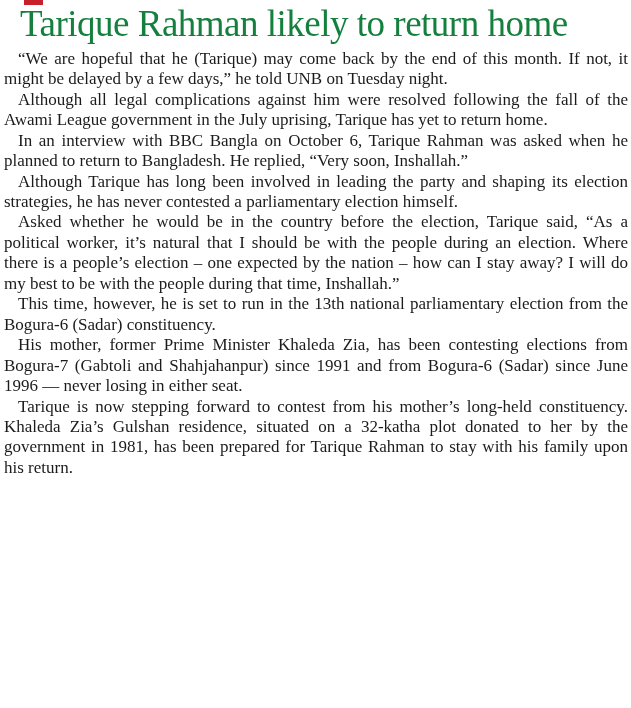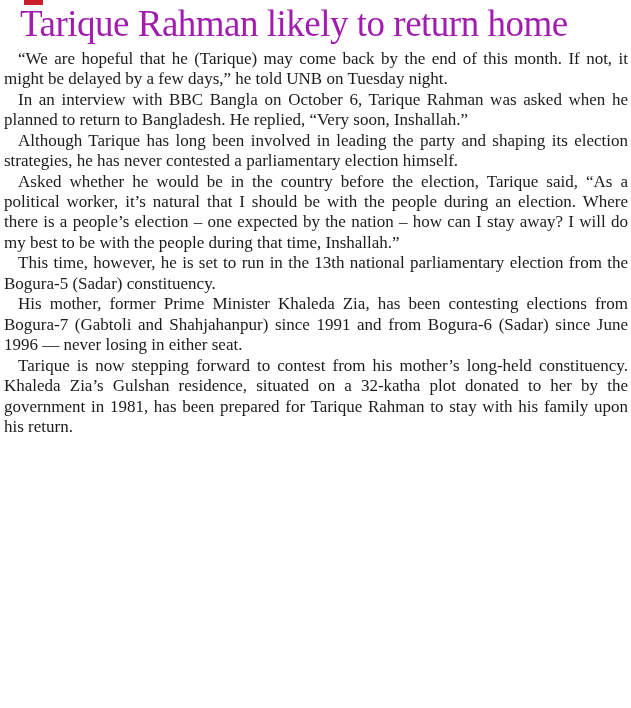--- a/index.html
+++ b/index.html
@@ -29,21 +29,21 @@
     background: #c8202a; 
   }
   .headline {
     margin: 0;
     padding: 5px 4px 3px 20px;
     font-family: "Liberation Serif", "DejaVu Serif", serif;
     font-size: 37px;
     font-weight: 400;
     letter-spacing: -0.5px;
     line-height: 1.05;
-    color: #a21caf;
+    color: #15803d;
     white-space: nowrap;
   }
   .article-body {
     padding: 2px 3px 0 4px;
     color: #1b1b1b;
     font-size: 17px;
     line-height: 20.45px;
     text-align: justify;
     text-justify: inter-word;
   }
@@ -53,20 +53,21 @@
   }
 </style>
 </head>
 <body>
 
 <div class="page">
   <div class="kicker-mark" style="background: rgb(200, 32, 42);"></div>
   <h1 class="headline">Tarique Rahman likely to return home</h1>
   <div class="article-body">
       <p class="body-para">“We are hopeful that he (Tarique) may come back by the end of this month. If not, it might be delayed by a few days,” he told UNB on Tuesday night.</p>
+      <p class="body-para">Although all legal complications against him were resolved following the fall of the Awami League government in the July uprising, Tarique has yet to return home.</p>
       <p class="body-para">In an interview with BBC Bangla on October 6, Tarique Rahman was asked when he planned to return to Bangladesh. He replied, “Very soon, Inshallah.”</p>
       <p class="body-para">Although Tarique has long been involved in leading the party and shaping its election strategies, he has never contested a parliamentary election himself.</p>
       <p class="body-para">Asked whether he would be in the country before the election, Tarique said, “As a political worker, it’s natural that I should be with the people during an election. Where there is a people’s election – one expected by the nation – how can I stay away? I will do my best to be with the people during that time, Inshallah.”</p>
-      <p class="body-para">This time, however, he is set to run in the 13th national parliamentary election from the Bogura-5 (Sadar) constituency.</p>
+      <p class="body-para">This time, however, he is set to run in the 13th national parliamentary election from the Bogura-6 (Sadar) constituency.</p>
       <p class="body-para">His mother, former Prime Minister Khaleda Zia, has been contesting elections from Bogura-7 (Gabtoli and Shahjahanpur) since 1991 and from Bogura-6 (Sadar) since June 1996 — never losing in either seat.</p>
       <p class="body-para">Tarique is now stepping forward to contest from his mother’s long-held constituency. Khaleda Zia’s Gulshan residence, situated on a 32-katha plot donated to her by the government in 1981, has been prepared for Tarique Rahman to stay with his family upon his return.</p>
     </div>
 </div>
 
 </body></html>

